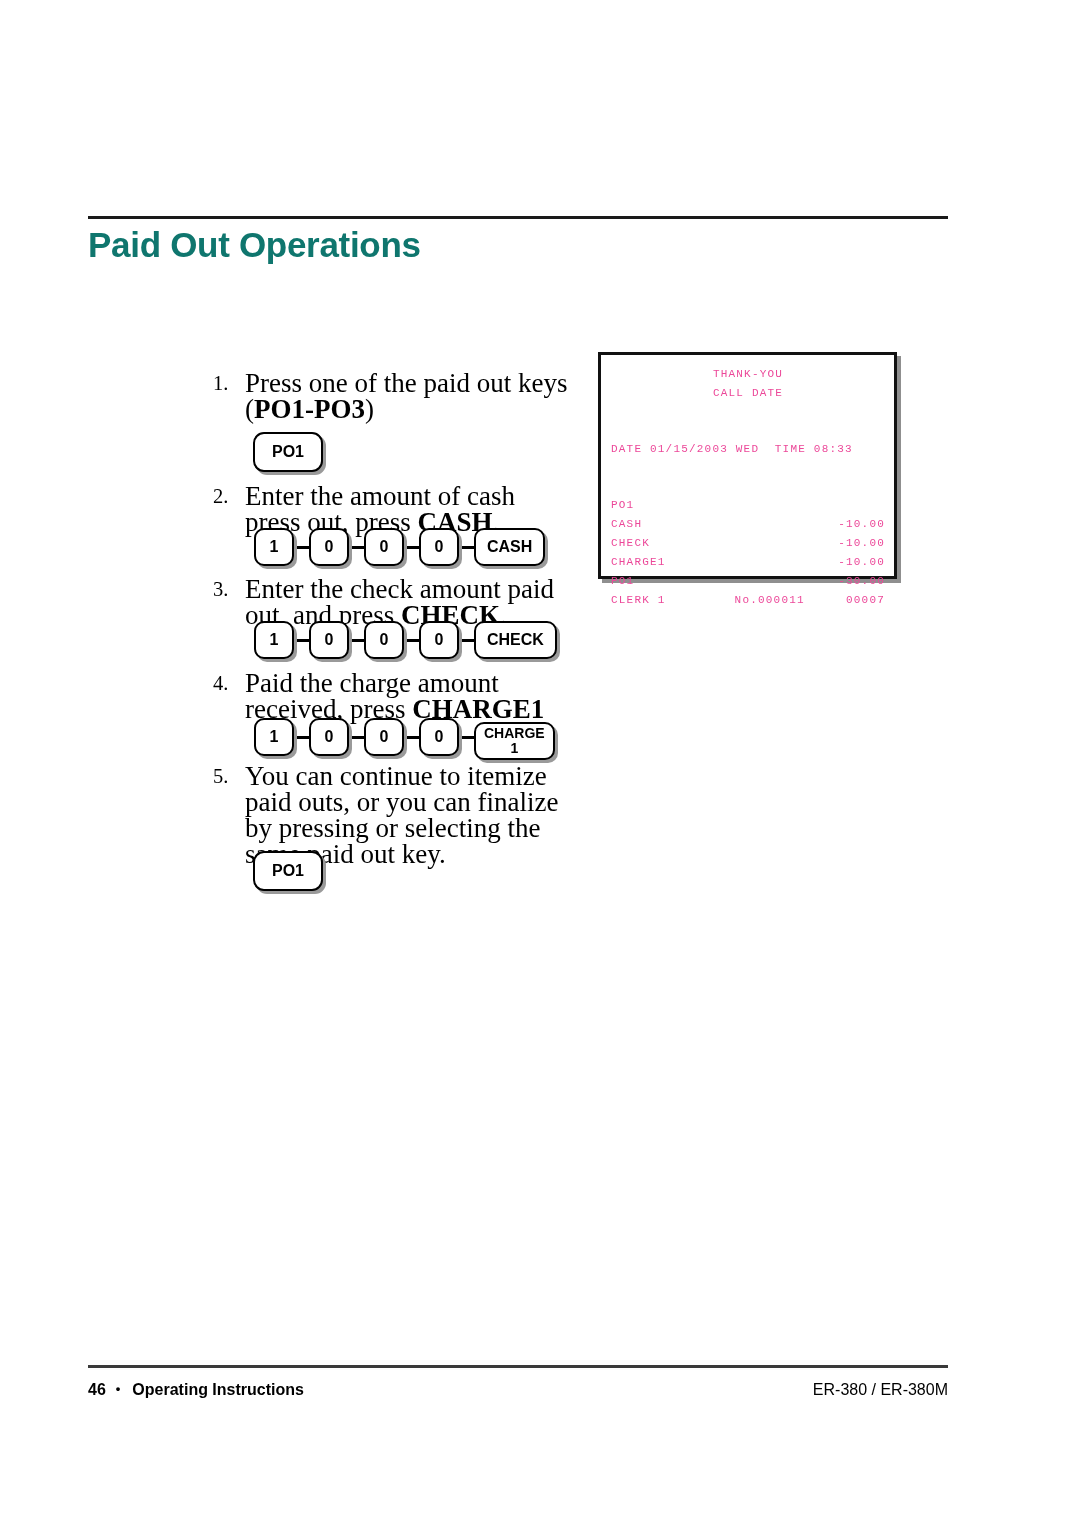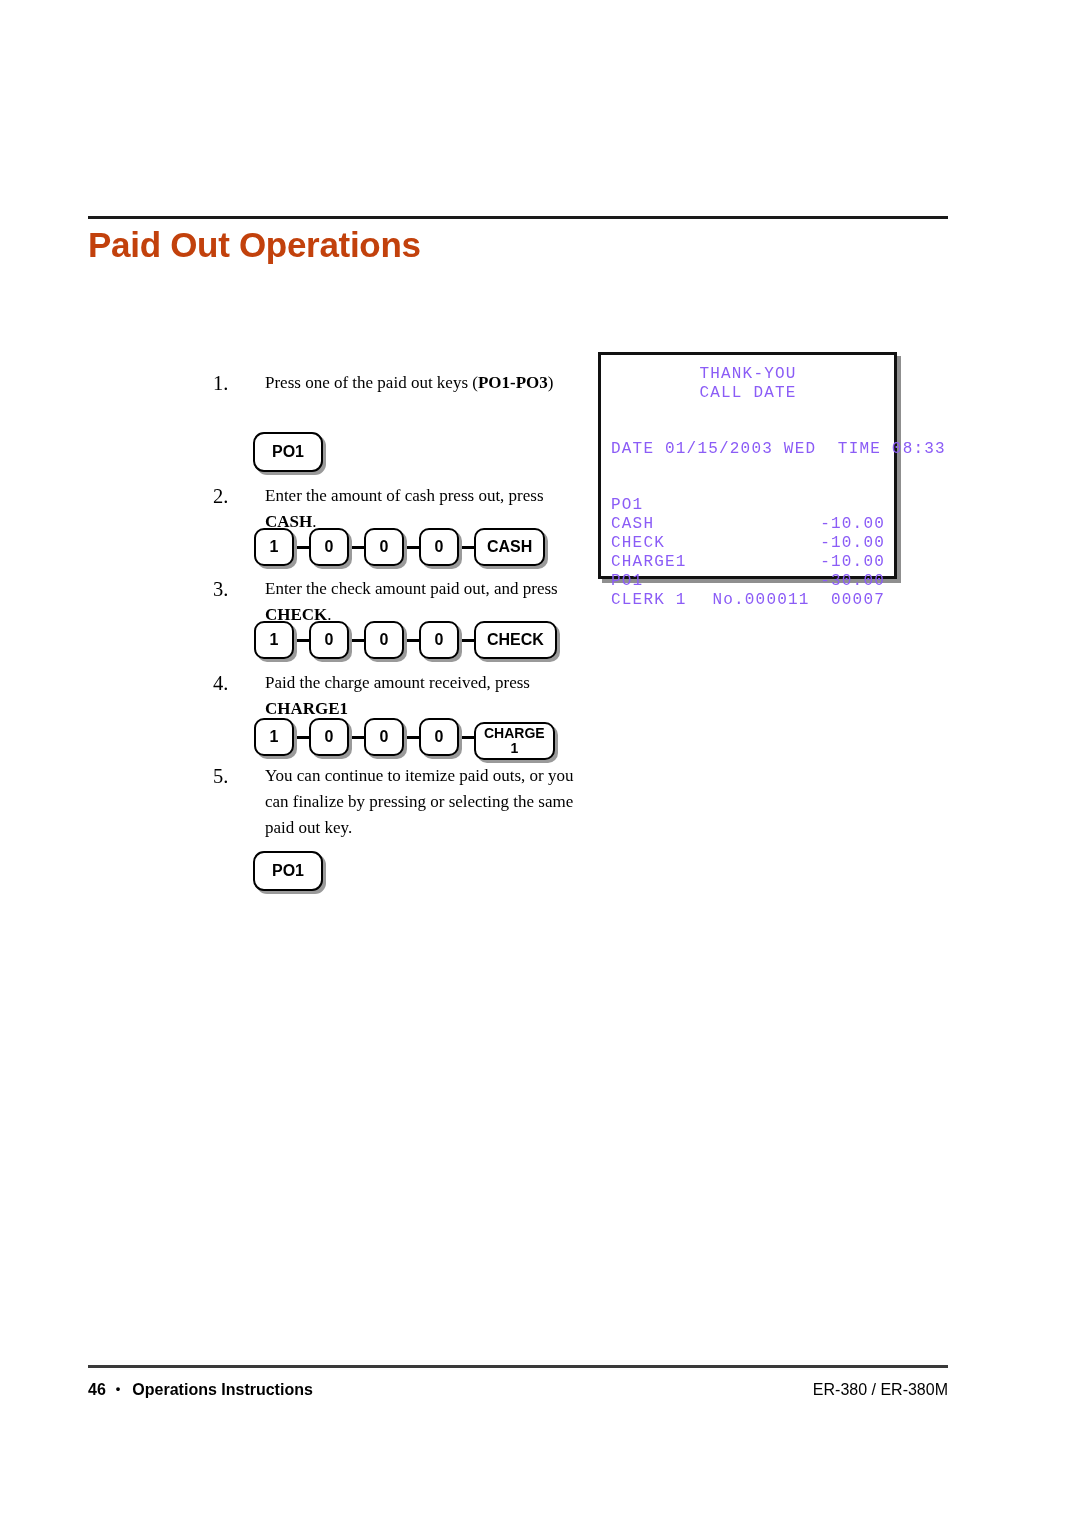--- a/index.html
+++ b/index.html
@@ -34,21 +34,21 @@
     background: #1a1a1a;
   }
   .page-title {
     position: absolute;
     left: 88px;
     top: 225px;
     font-family: "Liberation Sans", sans-serif;
     font-weight: bold;
     font-size: 35px;
     letter-spacing: -0.3px;
-    color: #c2410c;
+    color: #0f766e;
     white-space: nowrap;
   }
 
   
   .intro {
     position: absolute;
     left: 221px;
     top: 280px;
     width: 728px;
     font-size: 20.5px;
@@ -67,24 +67,24 @@
     position: absolute;
     left: 0;
     top: 0;
     width: 34px;
     font-size: 20.5px;
     line-height: 26px;
     text-align: left;
   }
   .step-txt {
     position: absolute;
-    left: 52px;
+    left: 32px;
     top: 0;
     width: 330px;
-    font-size: 17px;
+    font-size: 27px;
     line-height: 26px;
   }
   .step-txt b { font-weight: bold; }
 
   
   .keyrow {
     position: absolute;
     display: flex;
     align-items: center;
   }
@@ -139,22 +139,22 @@
     position: absolute;
     left: 598px;
     top: 352px;
     width: 299px;
     height: 227px;
     box-sizing: border-box;
     border: 3px solid #111;
     background: #fff;
     box-shadow: 4px 4px 0 #8f8f8f;
     font-family: "Liberation Mono", monospace;
-    font-size: 16px;
-    color: #8b5cf6;
+    font-size: 11px;
+    color: #ec4899;
     padding: 10px 9px 8px 10px;
   }
   .rc-center {
     text-align: center;
     letter-spacing: 1.2px;
     line-height: 19px;
   }
   .rc-gap { height: 14px; }
   .rc-line {
     letter-spacing: 1.2px;
@@ -169,21 +169,21 @@
     line-height: 19px;
     white-space: pre;
   }
   .rc-row3 {
     display: flex;
     letter-spacing: 1.2px;
     line-height: 19px;
     white-space: pre;
   }
   .rc-row3 .c1 { width: 37%; }
-  .rc-row3 .c2 { width: 36%; text-align: left; }
+  .rc-row3 .c2 { width: 36%; text-align: center; margin-left: 8px; }
   .rc-row3 .c3 { flex: 1; text-align: right; }
 
   
   .foot-rule {
     position: absolute;
     left: 88px;
     top: 1365px;
     width: 860px;
     height: 2.5px;
     background: #3a3a3a;
@@ -345,16 +345,16 @@
       <span>-30.00</span>
     </div>
     <div class="rc-row3">
       <span class="c1">CLERK 1</span>
       <span class="c2">No.000011</span>
       <span class="c3">00007</span>
     </div>
   </div>
 
   <div class="foot-rule"></div>
-  <div class="foot-left"><span>46</span><span class="bullet">•</span><span>Operations Instructions</span></div>
+  <div class="foot-left"><span>46</span><span class="bullet">•</span><span>Operating Instructions</span></div>
   <div class="foot-right">ER-380 / ER-380M</div>
 
 </div>
 
 </body></html>

